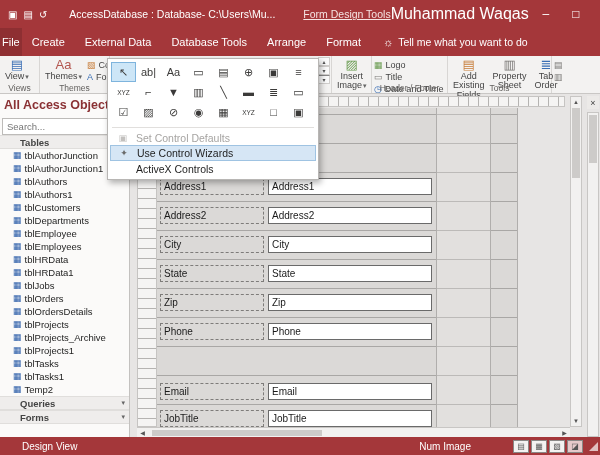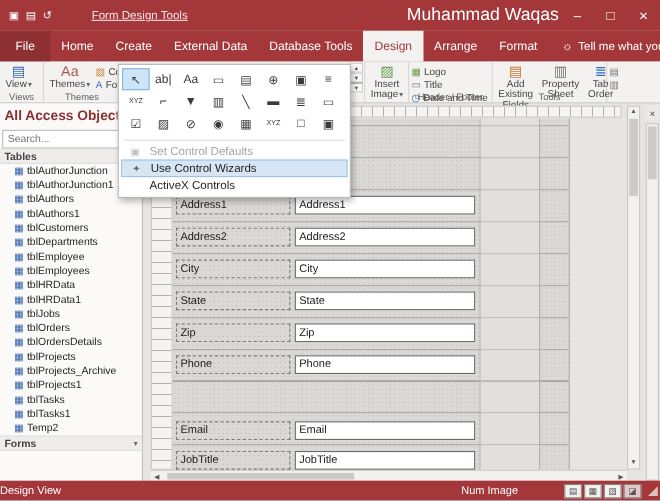--- a/index.html
+++ b/index.html
@@ -15,21 +15,21 @@
   .tb-context{font-size:10.5px;white-space:nowrap;margin-left:28px;color:#f6e3e3;text-decoration:underline;}
   .tb-user{font-size:16px;white-space:nowrap;margin-left:auto;margin-right:2px;}
   .win-controls{display:flex;height:28px;}
   .wbtn{width:30px;height:28px;display:flex;align-items:center;justify-content:center;font-size:12px;color:#fff;}
   .wclose{font-size:14px;}
 
   
   .tabrow{position:absolute;left:0;top:28px;width:600px;height:28px;background:var(--accent);display:flex;align-items:stretch;}
   .tabs{display:flex;}
   .rtab{padding:0 10px;line-height:28px;font-size:11px;color:#fff;white-space:nowrap;}
-  .rtab.file{background:var(--accent-dark);padding:0 14px;}
+  .rtab.file{background:var(--accent-dark);padding:0 2px;}
   .rtab.active{background:#f3f2f1;color:var(--accent);}
   .tellme{display:flex;align-items:center;gap:5px;margin-left:12px;color:#fff;font-size:10.5px;white-space:nowrap;}
   .bulb{font-size:11px;}
 
   
   .ribbon-body{position:absolute;left:0;top:56px;width:600px;height:38px;background:#f3f2f1;border-bottom:1px solid #c9c7c5;display:flex;}
   .grp{position:relative;height:100%;border-right:1px solid #d8d6d4;padding:1px 2px 10px 2px;display:flex;align-items:flex-start;gap:2px;}
   .grp-label{position:absolute;bottom:0;left:0;right:0;text-align:center;font-size:8.5px;color:#605e5c;white-space:nowrap;}
   .bigbtn{display:flex;flex-direction:column;align-items:center;justify-content:flex-start;font-size:9px;color:#444;padding:1px 3px;text-align:center;line-height:1.05;}
   .bigbtn .bicon{font-size:13px;line-height:14px;}
@@ -64,21 +64,21 @@
   
   .navpane{position:absolute;left:0;top:94px;width:130px;height:343px;background:#fbfaf9;border-right:1px solid #c3c1bf;overflow:hidden;}
   .nav-header{height:22px;display:flex;align-items:center;padding:0 4px;}
   .nav-header-label{font-size:12.5px;font-weight:bold;color:#8a3134;white-space:nowrap;flex:1;}
   .nav-hicon{font-size:9px;color:#8a3134;margin-left:3px;}
   .nav-search{height:17px;margin:0 2px 2px 2px;position:relative;}
   .nav-search input{width:100%;height:100%;border:1px solid #bdbbb9;background:#fff;font-size:9.5px;padding:0 16px 0 4px;color:#333;font-family:"Liberation Sans",sans-serif;}
   .mag{position:absolute;right:4px;top:4px;width:7px;height:7px;border:1.5px solid #777;border-radius:50%;}
   .mag::after{content:"";position:absolute;width:4px;height:1.5px;background:#777;transform:rotate(45deg);right:-3px;bottom:-2px;}
   .nsec{height:14px;background:#efedec;border-top:1px solid #e0deDC;border-bottom:1px solid #e0dedc;display:flex;align-items:center;padding:0 4px;}
-  .nsec-label{font-size:9.5px;font-weight:bold;color:#444;flex:1;}
+  .nsec-label{font-size:9.5px;font-weight:bold;color:#444;flex:1;margin-left:16px;}
   .nsec-chev{font-size:7px;color:#666;}
   .nitem{height:13px;display:flex;align-items:center;padding-left:13px;gap:3px;white-space:nowrap;}
   .nicon{font-size:9px;color:#2a5ca8;line-height:9px;}
   .nitem-label{font-size:9.5px;color:#1e1e1e;}
 
   
   .ruler-corner{position:absolute;left:137px;top:96px;width:20px;height:11px;background:#eceae8;border:1px solid #b0aeac;}
   .hruler{position:absolute;left:158px;top:96px;width:407px;height:11px;background:#f5f4f3;border:1px solid #c6c4c2;
     background-image:repeating-linear-gradient(90deg,transparent 0 9px,#b5b3b1 9px 10px);}
   .vruler{position:absolute;left:137px;top:108px;width:20px;height:319px;background:#f5f4f3;border:1px solid #c6c4c2;
@@ -103,56 +103,55 @@
   .close-x{position:absolute;left:587px;top:96px;width:12px;height:13px;font-size:9px;color:#444;display:flex;align-items:center;justify-content:center;background:#eceae8;}
   .right-scroll{position:absolute;left:587px;top:112px;width:12px;height:325px;background:#f2f1f0;border:1px solid #c8c6c4;}
   .right-scroll .thumb{position:absolute;left:1px;top:2px;width:8px;height:48px;background:#cdcbc9;}
   .hscroll{position:absolute;left:137px;top:427px;width:433px;height:10px;background:#f2f1f0;border-top:1px solid #c8c6c4;display:flex;align-items:center;}
   .hscroll .arr{width:11px;font-size:6px;color:#555;text-align:center;}
   .hscroll .arr.right{margin-left:auto;}
   .hscroll .thumb{width:170px;height:6px;background:#cdcbc9;margin-left:4px;}
 
   
   .statusbar{position:absolute;left:0;top:437px;width:600px;height:18px;background:var(--accent);color:#fff;display:flex;align-items:center;font-size:10px;}
-  .sb-left{padding-left:0;}
+  .sb-left{padding-left:22px;}
   .sb-spacer{flex:1;}
   .sb-numlock{margin-right:42px;}
   .sb-views{display:flex;gap:2px;margin-right:6px;}
   .vbtn{width:16px;height:13px;background:#f3f2f1;border:1px solid #8a8886;color:#555;font-size:8px;display:flex;align-items:center;justify-content:center;}
   .vactive{background:#e5c9ca;}
   .grip{width:0;height:0;border-left:9px solid transparent;border-bottom:9px solid #e0bfc0;margin-right:2px;}
 </style>
 </head>
 <body>
 
 <div id="app">
 
   <div class="titlebar">
     <div class="qat">
         <div class="qicon">▣</div>
         <div class="qicon">▤</div>
         <div class="qicon">↺</div>
       </div>
+    <div class="tb-title">AccessDatabase : Database- C:\Users\Mu...</div>
     <div class="tb-context">Form Design Tools</div>
     <div class="tb-user">Muhammad Waqas</div>
     <div class="win-controls">
         <div class="wbtn">–</div>
         <div class="wbtn">□</div>
         <div class="wbtn wclose">×</div>
       </div>
   </div>
 
   <div class="tabrow">
     <div class="tabs">
         <div class="rtab file">File</div>
-        <div class="rtab">Home</div>
         <div class="rtab">Create</div>
         <div class="rtab">External Data</div>
         <div class="rtab">Database Tools</div>
-        <div class="rtab active">Design</div>
         <div class="rtab">Arrange</div>
         <div class="rtab">Format</div>
       </div>
     <div class="tellme">
       <span class="bulb">☼</span>
       <span>Tell me what you want to do</span>
     </div>
   </div>
 
   <div class="ribbon-body">
@@ -317,20 +316,24 @@
           <div class="nicon">▦</div>
           <div class="nitem-label">tblTasks</div>
         </div>
         <div class="nitem">
           <div class="nicon">▦</div>
           <div class="nitem-label">tblTasks1</div>
         </div>
         <div class="nitem">
           <div class="nicon">▦</div>
           <div class="nitem-label">Temp2</div>
+        </div>
+        <div class="nsec">
+          <div class="nsec-label">Queries</div>
+          <div class="nsec-chev">▾</div>
         </div>
         <div class="nsec">
           <div class="nsec-label">Forms</div>
           <div class="nsec-chev">▾</div>
         </div>
       </div>
   </div>
 
   <div class="ruler-corner"></div>
   <div class="hruler"></div>

